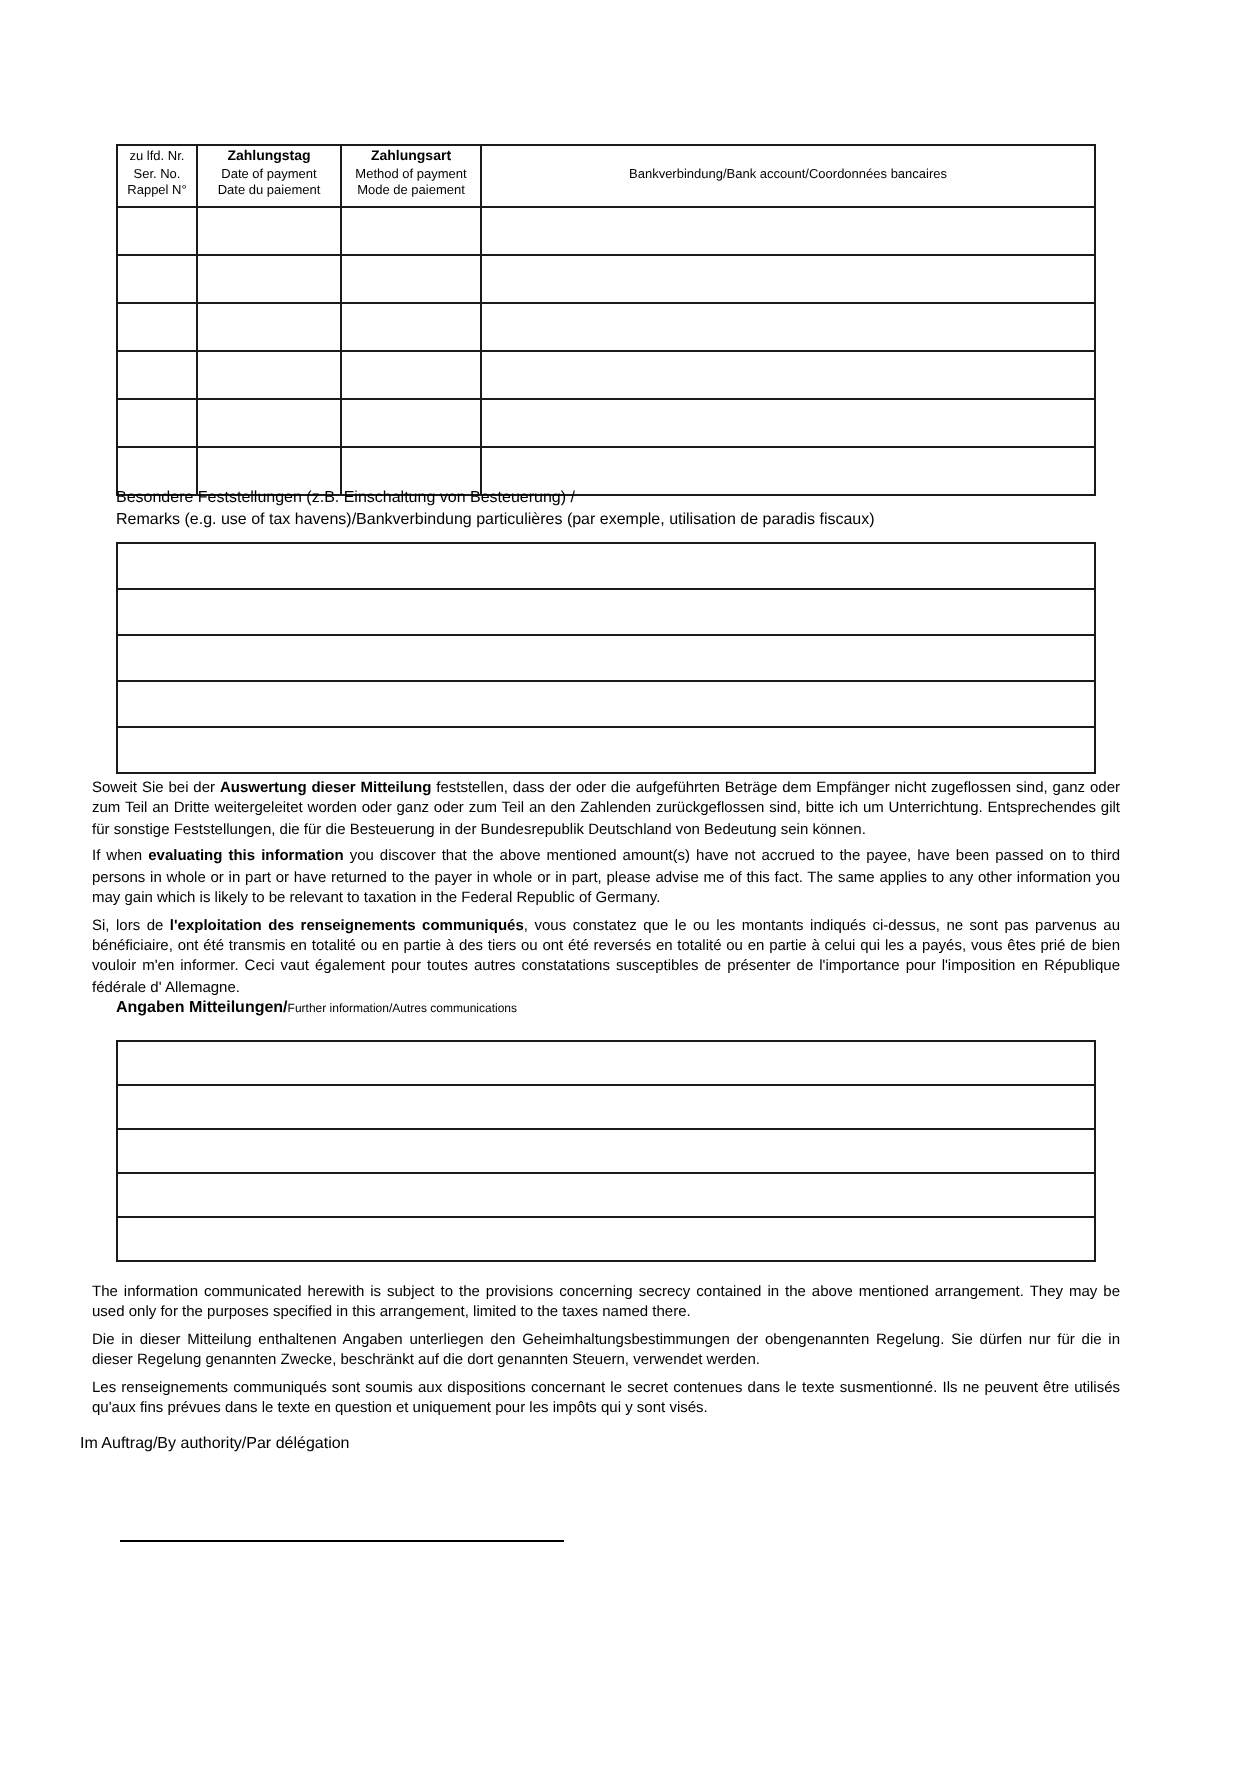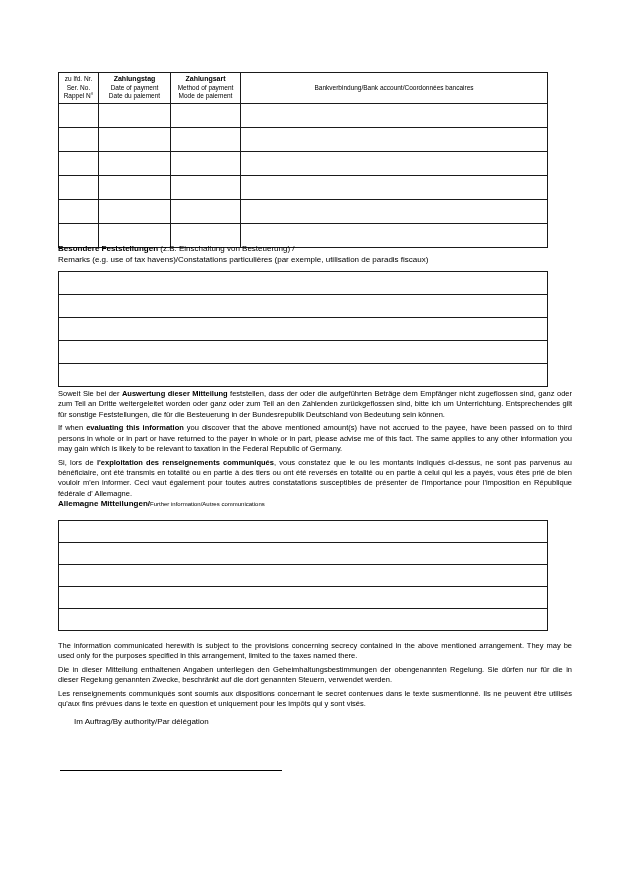--- a/index.html
+++ b/index.html
@@ -46,41 +46,41 @@
   .remarks-box { top: 271px; }
   .remarks-box td { height: 22px; }
   .further-box { top: 520px; }
   .further-box td { height: 21px; }
 
   
   .h-remarks {
     left: 58px; top: 243px; width: 514px;
     font-size: 8px; line-height: 11px;
   }
-  .h-remarks .bold { font-weight: bold; }
+  .h-remarks .bold { font-weight: normal; }
   .h-further {
     left: 58px; top: 499px; width: 514px;
     font-size: 8px; font-weight: bold; line-height: 10px;
   }
   .h-further .small { font-size: 6px; font-weight: normal; }
 
   
   .note {
-    left: 58px; width: 514px;
+    left: 46px; width: 514px;
     font-size: 7.5px; line-height: 10.3px;
     text-align: justify;
   }
   .note-eval { top: 389px; }
   .note-secrecy { top: 641px; }
   .note p { margin: 0 0 3.5px 0; padding: 0; }
   .note p:last-child { margin-bottom: 0; }
   .note b { font-weight: bold; }
 
   .authority-label {
-    left: 74px; top: 717px; width: 400px;
+    left: 40px; top: 717px; width: 400px;
     font-size: 8px; line-height: 10px;
   }
   .signature-line {
     left: 60px; top: 770px; width: 222px; height: 0;
     border-top: 1px solid #000000;
   }
 </style>
 </head>
 <body>
 
@@ -150,21 +150,21 @@
           <td></td>
           <td></td>
           <td></td>
           <td></td>
         </tr>
       </tbody>
   </table>
 
   <div class="abs h-remarks">
     <div><span class="bold">Besondere Feststellungen</span><span> (z.B. Einschaltung von Besteuerung) /</span></div>
-    <div>Remarks (e.g. use of tax havens)/Constatations particulières (par exemple, utilisation de paradis fiscaux)</div>
+    <div>Remarks (e.g. use of tax havens)/Bankverbindung particulières (par exemple, utilisation de paradis fiscaux)</div>
   </div>
 
   <table class="grid box-table remarks-box">
     <tbody>
         <tr>
           <td></td>
         </tr>
         <tr>
           <td></td>
         </tr>
@@ -180,21 +180,21 @@
       </tbody>
   </table>
 
   <div class="abs note note-eval">
     <p><span>Soweit Sie bei der </span><b>Auswertung dieser Mitteilung</b><span> feststellen, dass der oder die aufgeführten Beträge dem Empfänger nicht zugeflossen sind, ganz oder zum Teil an Dritte weitergeleitet worden oder ganz oder zum Teil an den Zahlenden zurückgeflossen sind, bitte ich um Unterrichtung. Entsprechendes gilt für sonstige Feststellungen, die für die Besteuerung in der Bundesrepublik Deutschland von Bedeutung sein können.</span></p>
     <p><span>If when </span><b>evaluating this information</b><span> you discover that the above mentioned amount(s) have not accrued to the payee, have been passed on to third persons in whole or in part or have returned to the payer in whole or in part, please advise me of this fact. The same applies to any other information you may gain which is likely to be relevant to taxation in the Federal Republic of Germany.</span></p>
     <p><span>Si, lors de </span><b>l'exploitation des renseignements communiqués</b><span>, vous constatez que le ou les montants indiqués ci-dessus, ne sont pas parvenus au bénéficiaire, ont été transmis en totalité ou en partie à des tiers ou ont été reversés en totalité ou en partie à celui qui les a payés, vous êtes prié de bien vouloir m'en informer. Ceci vaut également pour toutes autres constatations susceptibles de présenter de l'importance pour l'imposition en République fédérale d' Allemagne.</span></p>
   </div>
 
   <div class="abs h-further">
-    <span>Allemagne Mitteilungen/</span><span class="small">Further information/Autres communications</span>
+    <span>Angaben Mitteilungen/</span><span class="small">Further information/Autres communications</span>
   </div>
 
   <table class="grid box-table further-box">
     <tbody>
         <tr>
           <td></td>
         </tr>
         <tr>
           <td></td>
         </tr>

